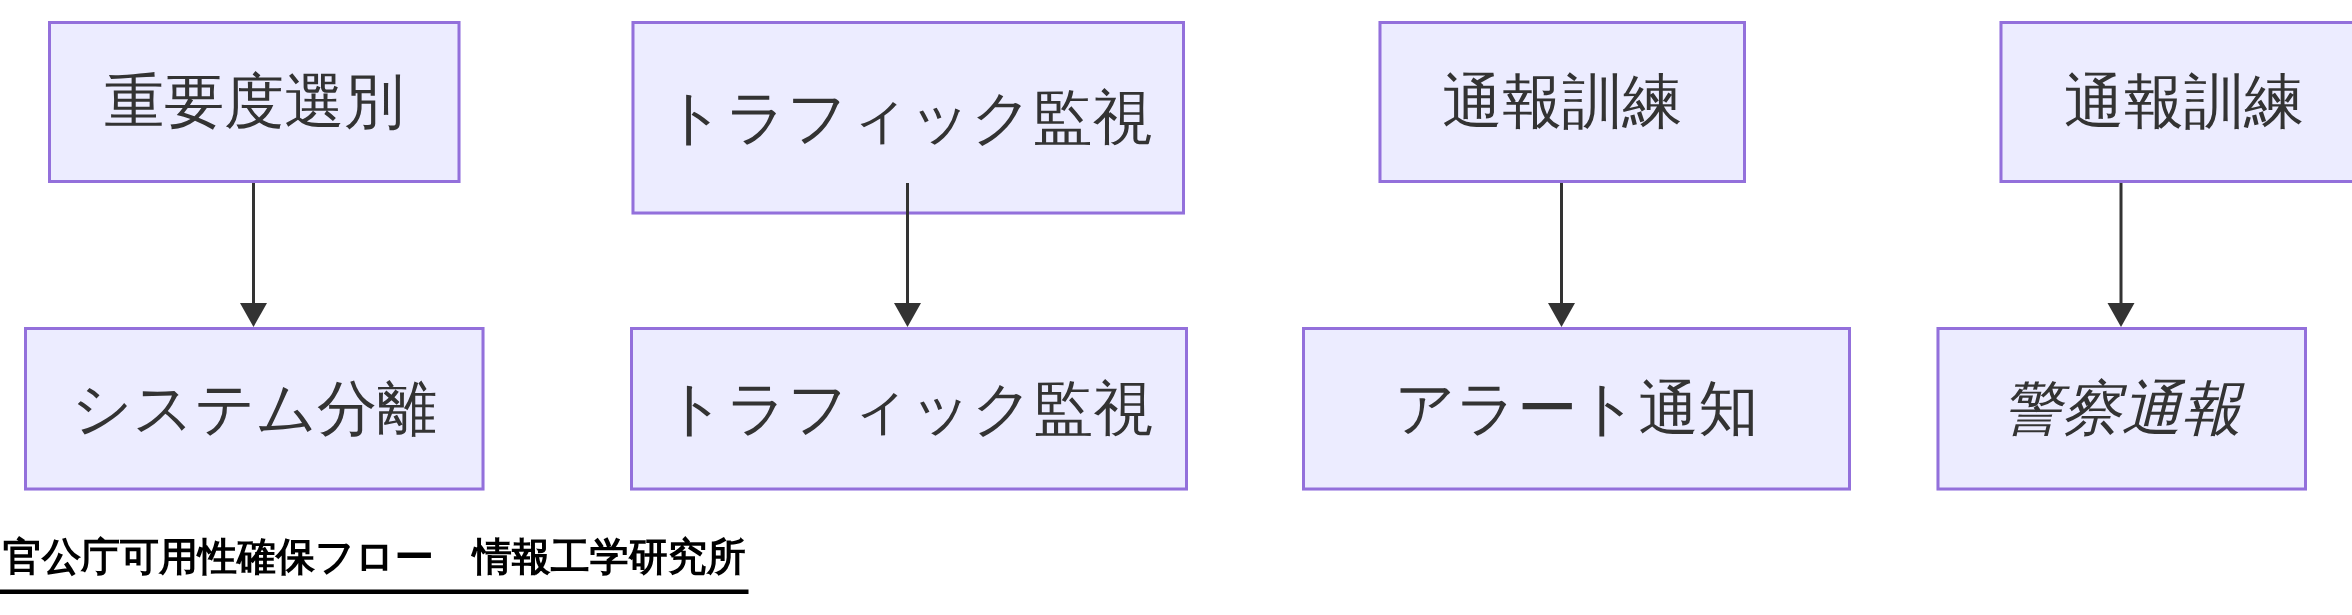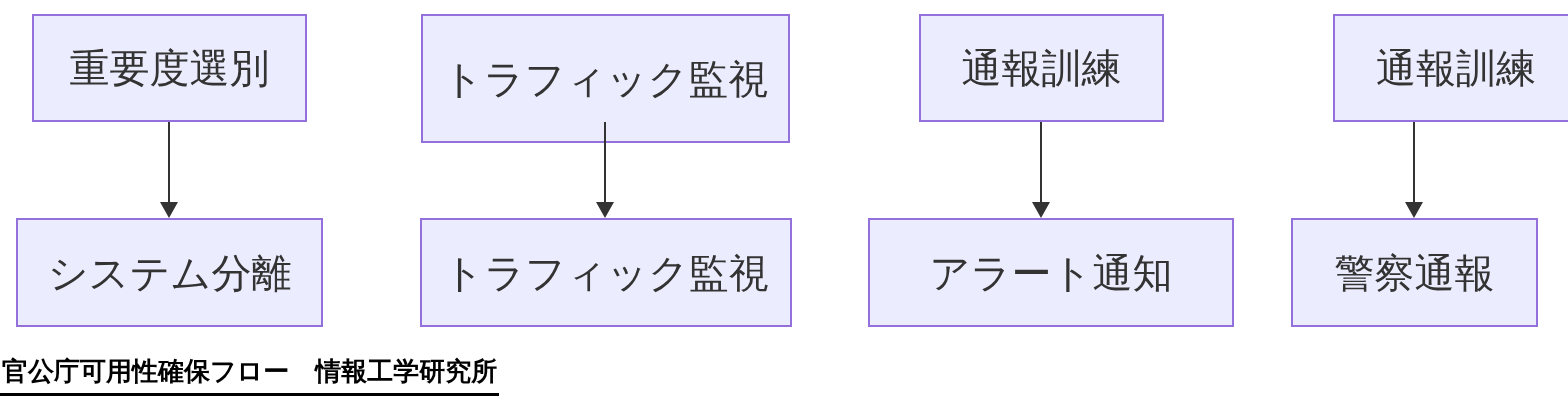--- a/index.html
+++ b/index.html
@@ -32,21 +32,21 @@
   }
   
   #node-top-1 { left: 32px;  top: 14px; width: 275px; height: 108px; }
   #node-top-2 { left: 421px; top: 14px; width: 369px; height: 129px; }
   #node-top-3 { left: 919px; top: 14px; width: 245px; height: 108px; }
   #node-top-4 { left: 1292px;top: 14px; width: 246px; height: 108px; margin-left: 41px; }
   
   #node-bottom-1 { left: 16px;   top: 218px; width: 307px; height: 109px; }
   #node-bottom-2 { left: 420px;  top: 218px; width: 372px; height: 109px; }
   #node-bottom-3 { left: 868px;  top: 218px; width: 366px; height: 109px; }
-  #node-bottom-4 { left: 1291px; top: 218px; width: 247px; height: 109px; }
+  #node-bottom-4 { left: 1291px; top: 218px; width: 247px; height: 109px; font-style: italic; }
 
   .arrow {
     position: absolute;
     top: 122px;
     width: 20px;
     height: 96px;
   }
   .arrow .shaft {
     position: absolute;
     left: 9px;

